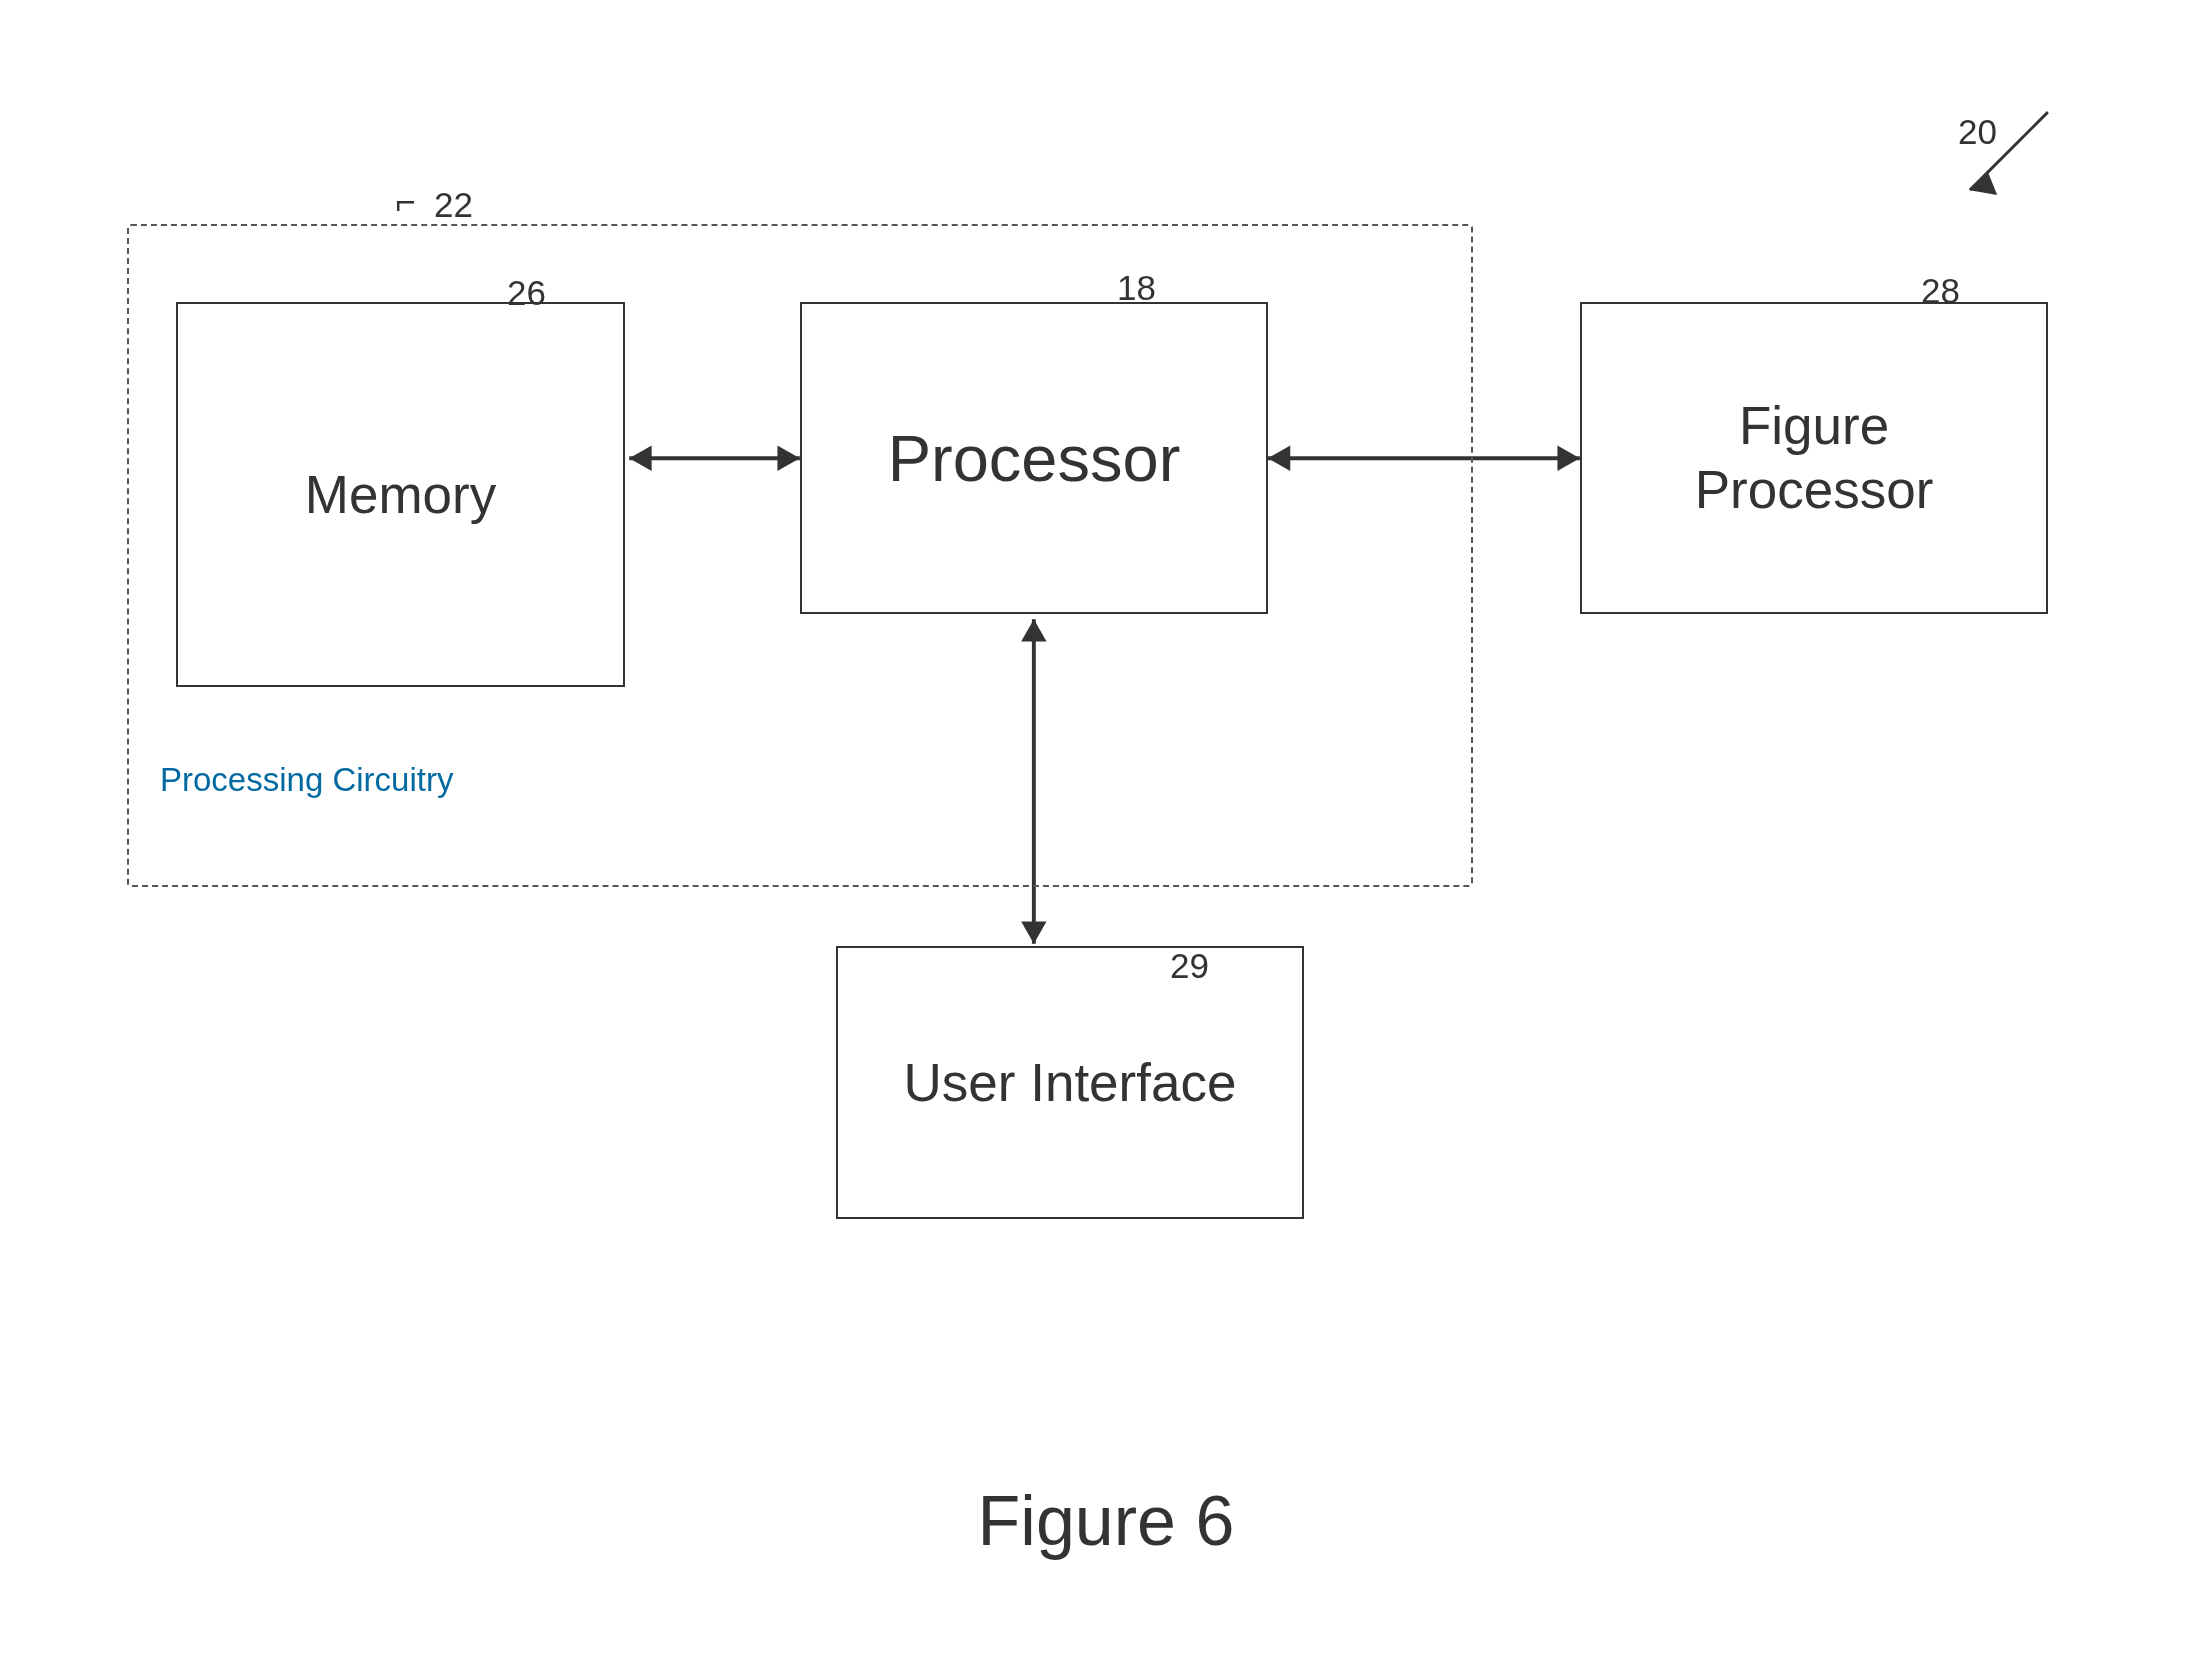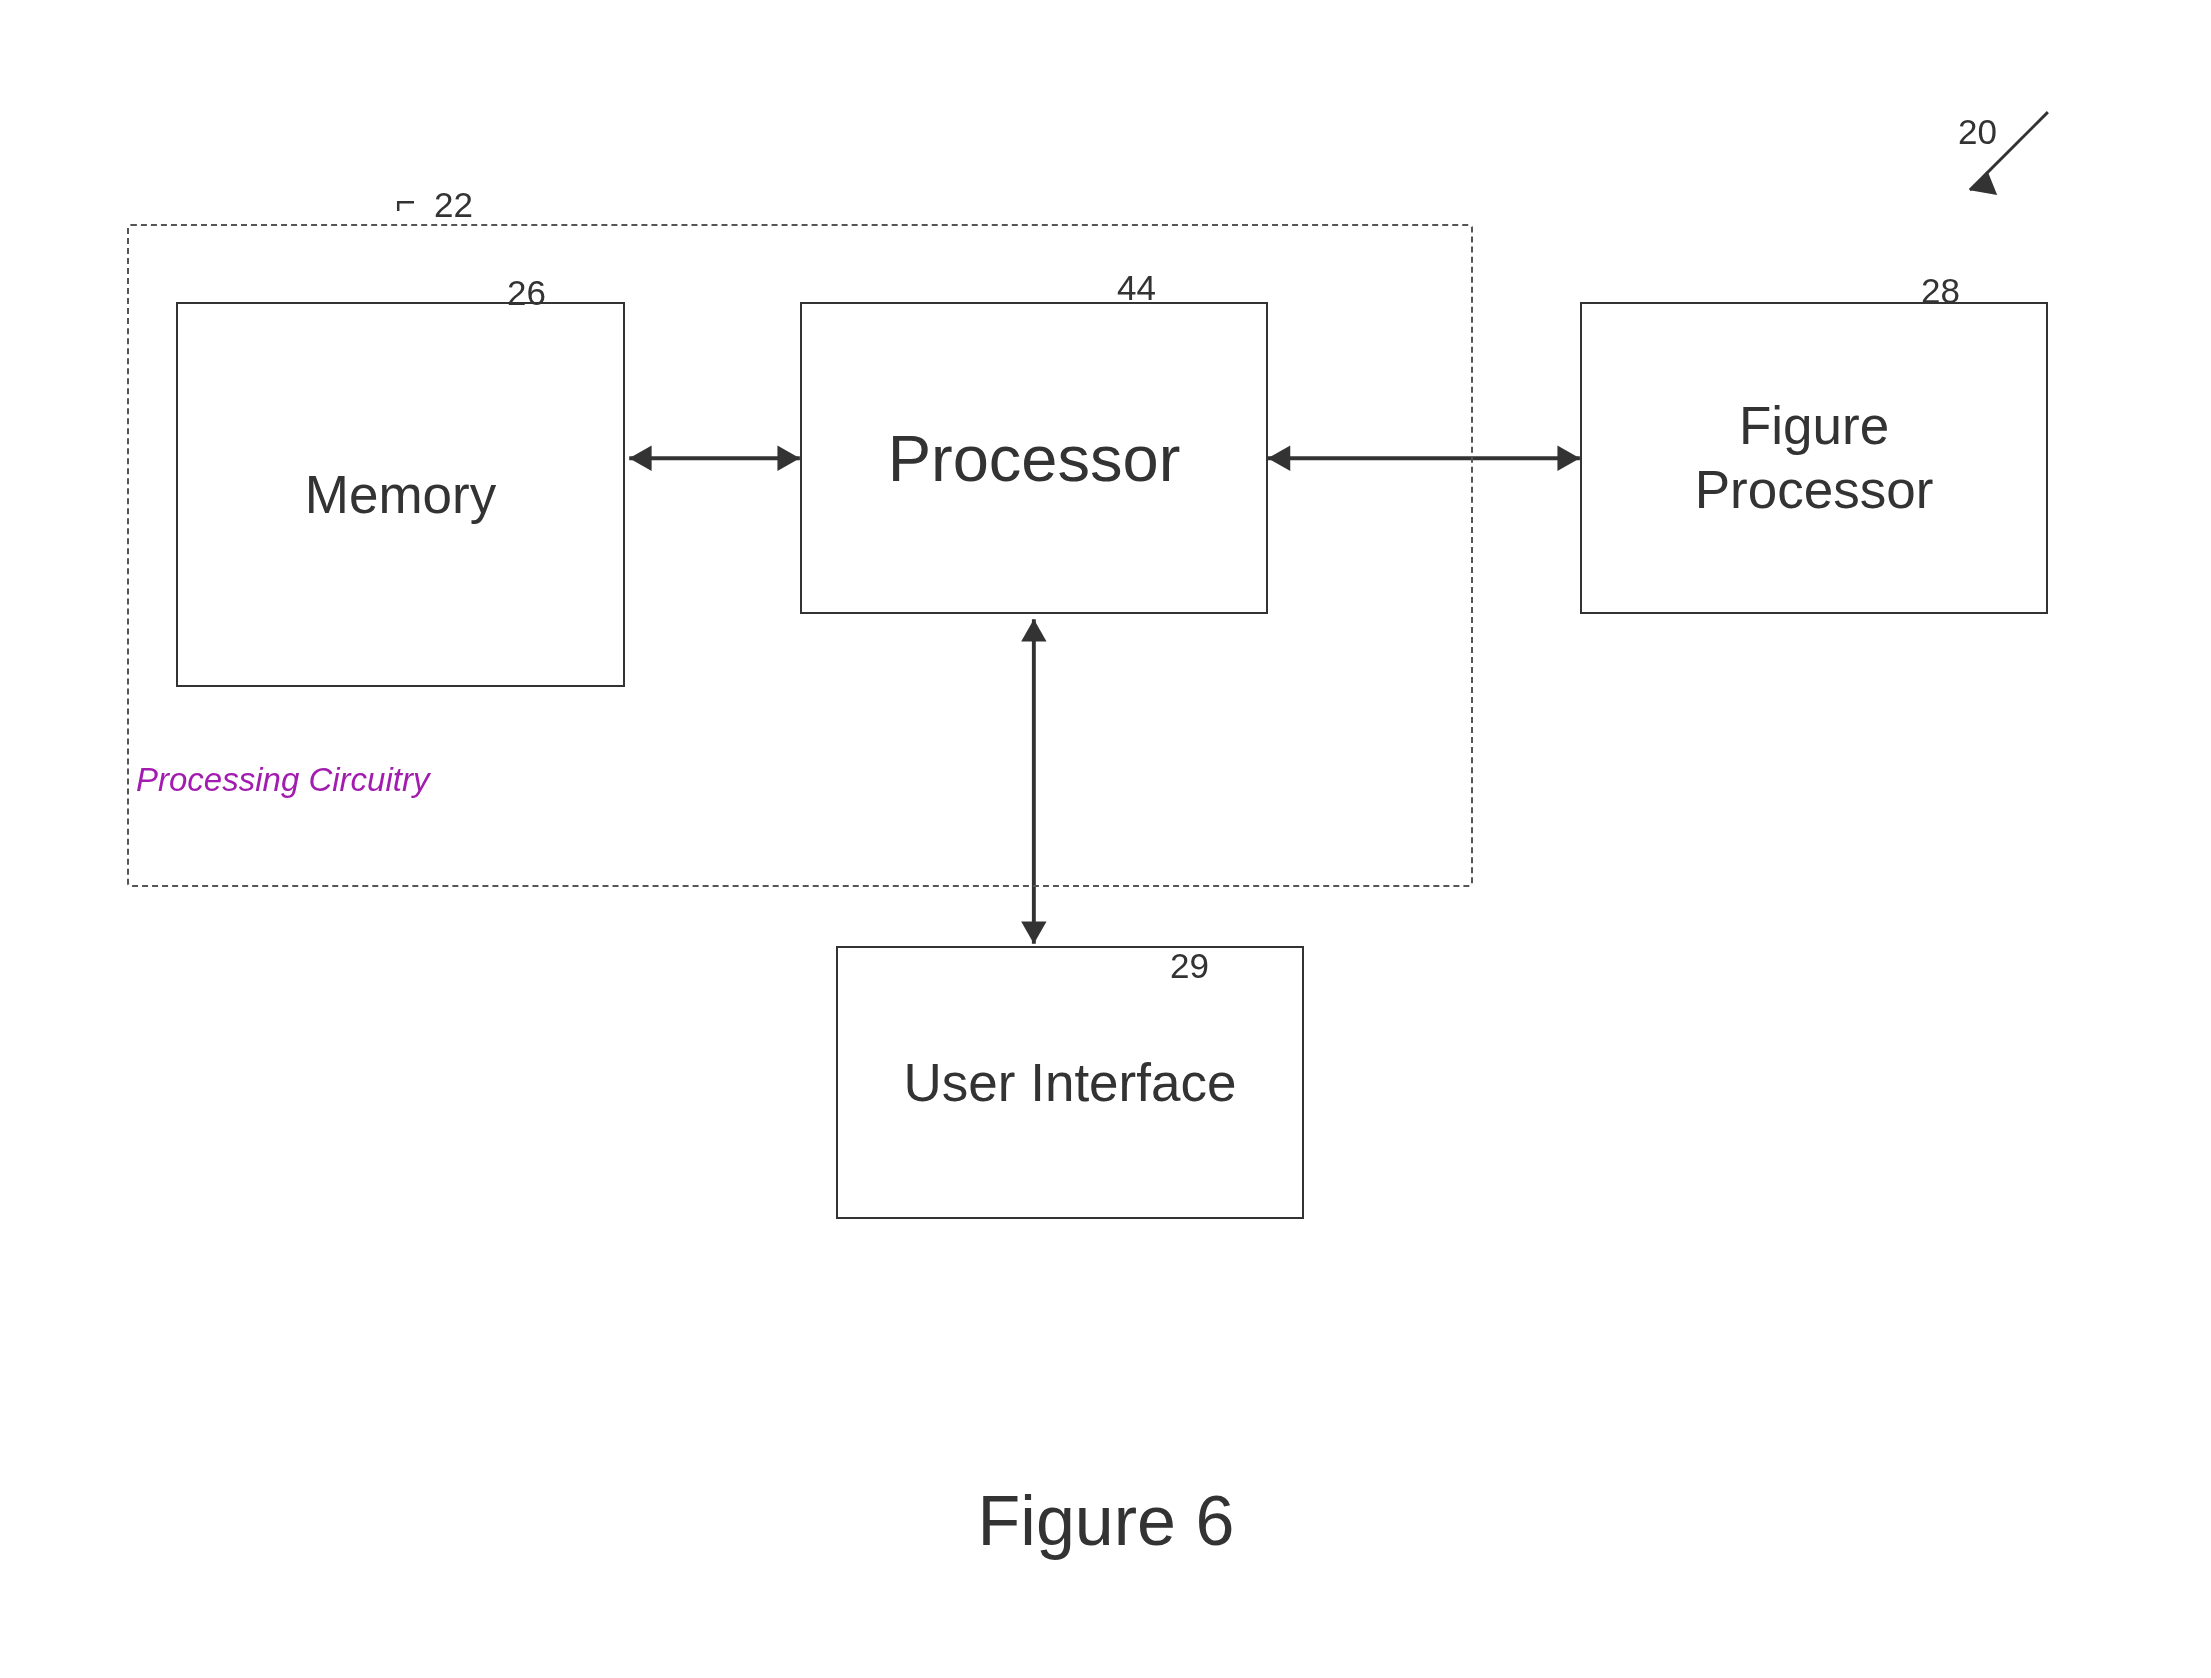--- a/index.html
+++ b/index.html
@@ -37,24 +37,23 @@
       width: 1346px;
       height: 663px;
       border: 2.9px dashed #555;
       border-radius: 3.9px;
     }
 
     
     .processing-circuitry-label {
       position: absolute;
       top: 761px;
-      left: 136px;
+      left: 160px;
       font-size: 33px;
-      color: #a21caf;
-      font-style: italic;
+      color: #0369a1;
     }
 
     
     .memory-box {
       position: absolute;
       top: 302px;
       left: 176px;
       width: 449px;
       height: 385px;
       border: 2.9px solid #333;
@@ -229,21 +228,21 @@
   <div class="memory-box">
     <span class="memory-label-text">Memory</span>
   </div>
 
   <div class="label-26">26</div>
 
   <div class="processor-box">
     <span class="processor-label-text">Processor</span>
   </div>
 
-  <div class="label-24">44</div>
+  <div class="label-24">18</div>
 
   <div class="device-interface-box">
     <div class="device-interface-label-text">
       <span>Figure</span><br>
       <span>Processor</span>
     </div>
   </div>
 
   <div class="label-28">28</div>
 

